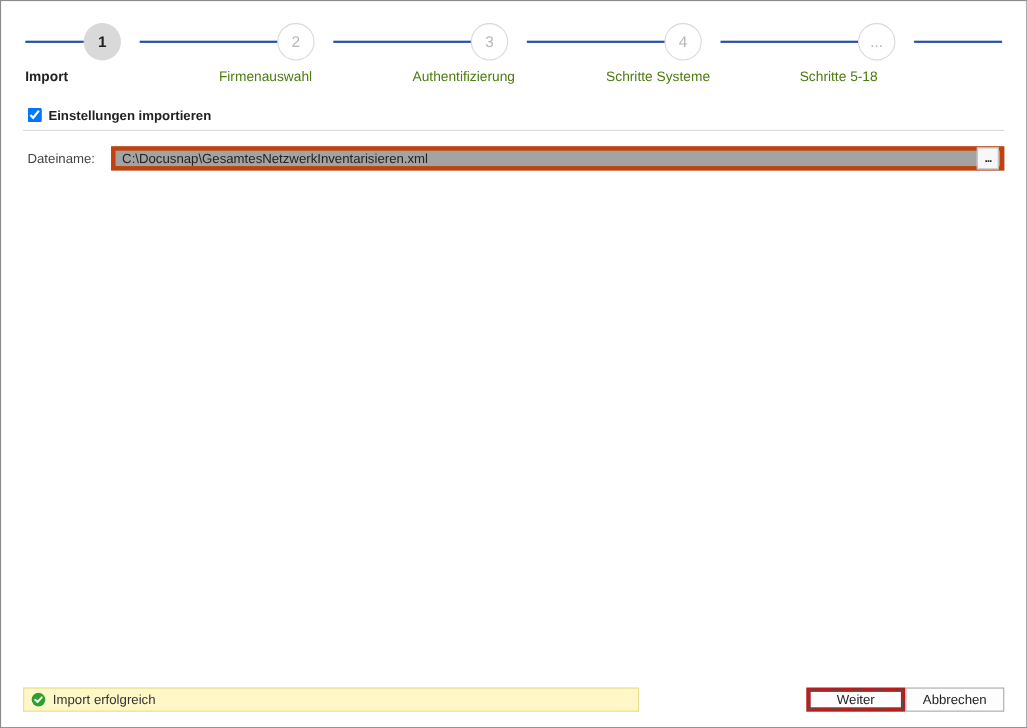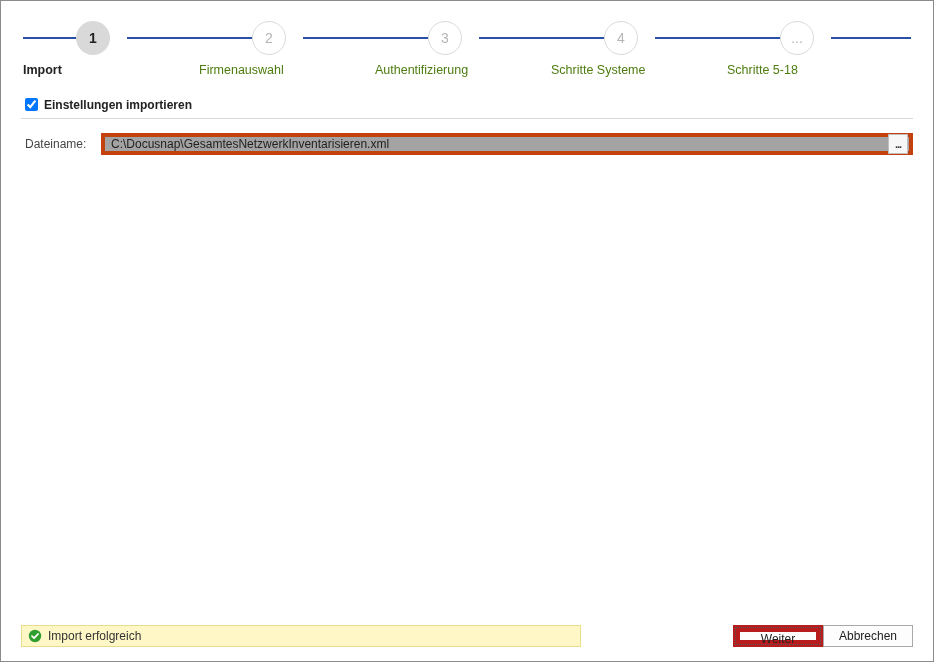--- a/index.html
+++ b/index.html
@@ -26,21 +26,21 @@
   .row { display:flex; align-items:center; height:26px; }
   .row .field-label { width:80px; padding-left:4px; color:#444; font-size:12px; }
   .row .field { flex:1; height:22px; border:4px solid #c2410c; display:flex; align-items:center; background:#a3a3a3; }
   .row .field input { flex:1; border:none; outline:none; padding:0 6px; font-size:12px; font-family:inherit; color:#222; background:transparent; }
   .row .field .browse { width:20px; height:20px; margin:0 1px 0 0; border:1px solid #bfbfbf; background:#f7f7f7; display:flex; align-items:center; justify-content:center; font-size:11px; cursor:default; letter-spacing:-1px; font-weight:600; color:#333; }
   .footer { height:36px; display:flex; align-items:flex-start; padding:0 20px 10px 20px; }
   .status { flex:0 0 560px; height:22px; background:#fff8c6; border:1px solid #e8dd8a; display:flex; align-items:center; padding:0 6px; gap:6px; font-size:12px; color:#333; }
   .status svg { flex:none; }
   .footer-spacer { flex:1; }
   .btn { min-width:90px; height:22px; border:1px solid #a9a9a9; background:#fdfdfd; font-size:12px; font-family:inherit; color:#222; padding:0 12px; cursor:default; }
-  .btn.primary { outline:1px dotted #555; outline-offset:-3px; border:7px solid #b91c1c; }
+  .btn.primary { outline:1px dotted #555; outline-offset:-3px; border:4px solid #b91c1c; }
 </style>
 </head>
 <body>
 
 <div class="window">
 
 
   <div class="stepper-wrap">
     <div class="stepper-line">
 

